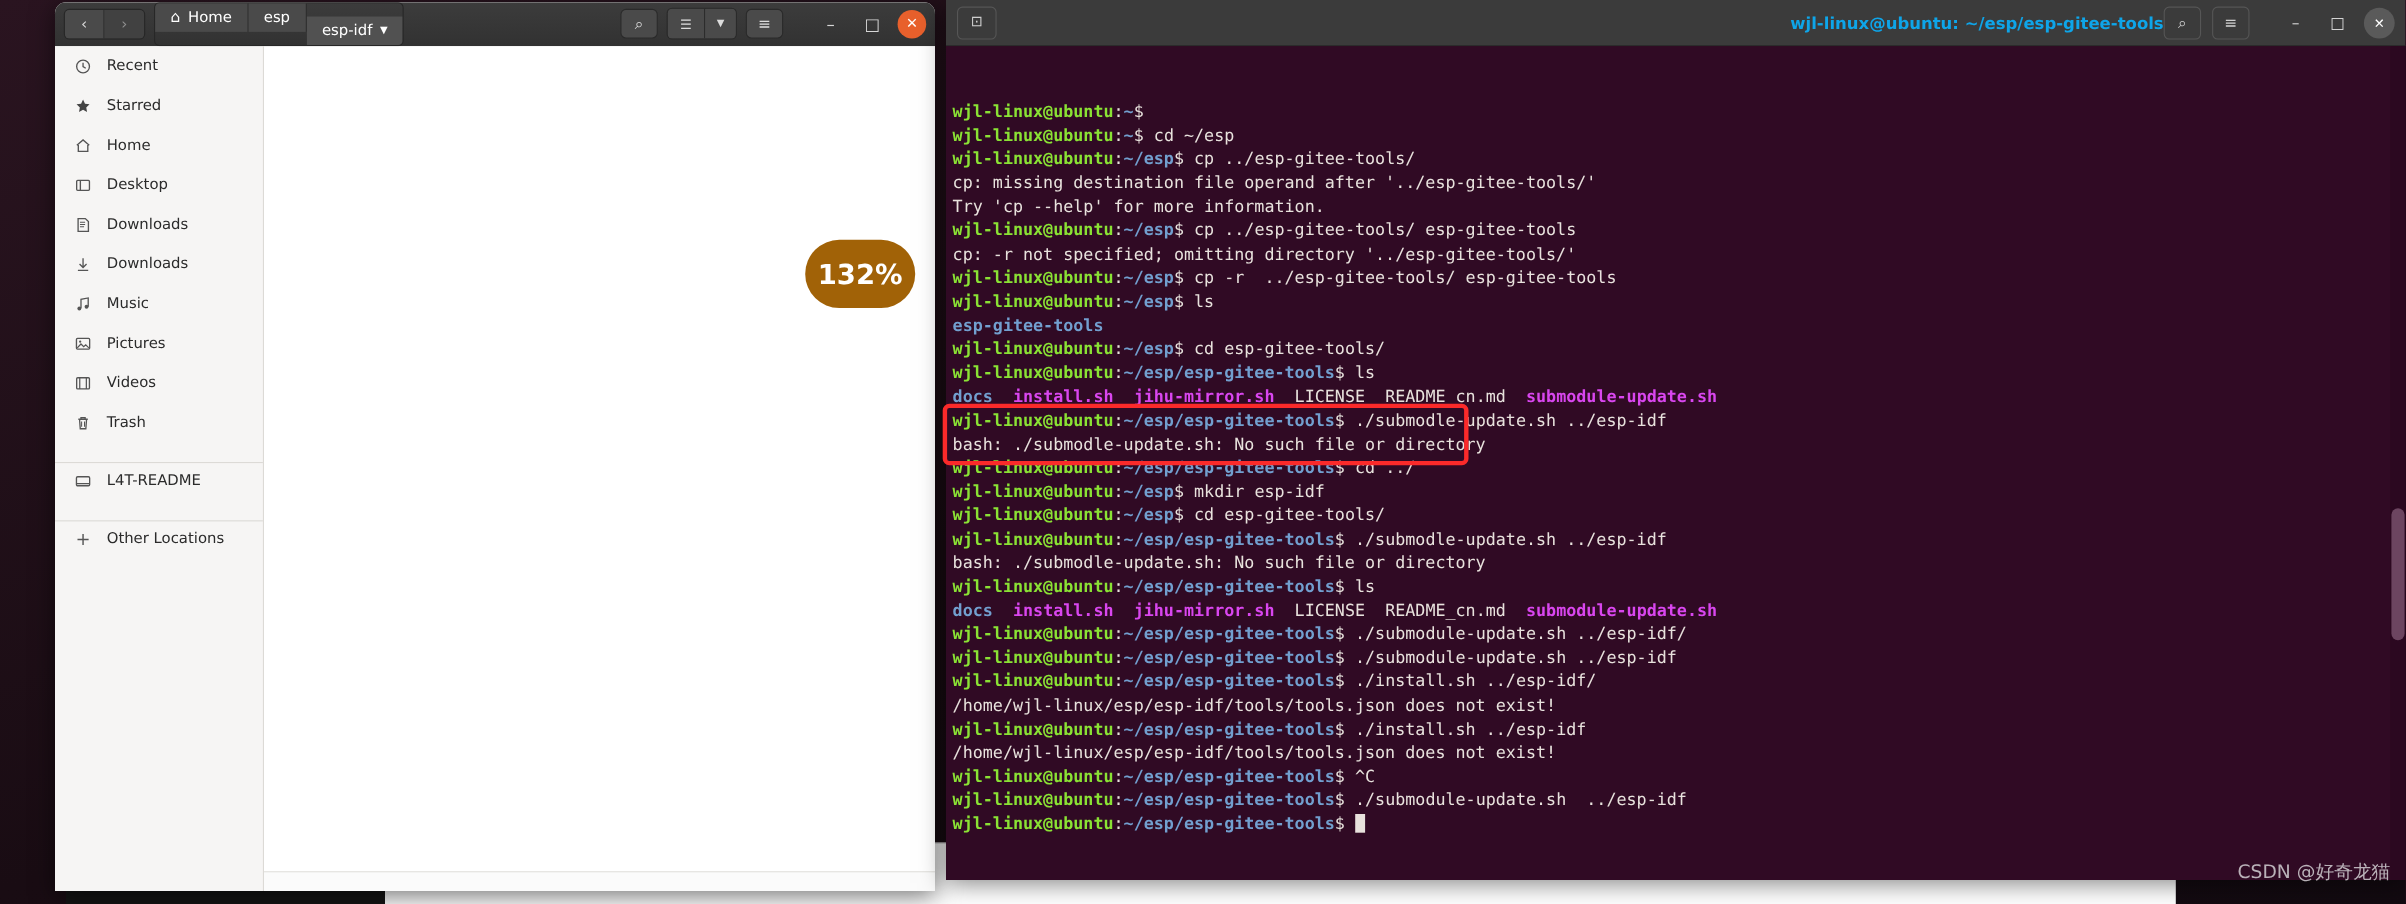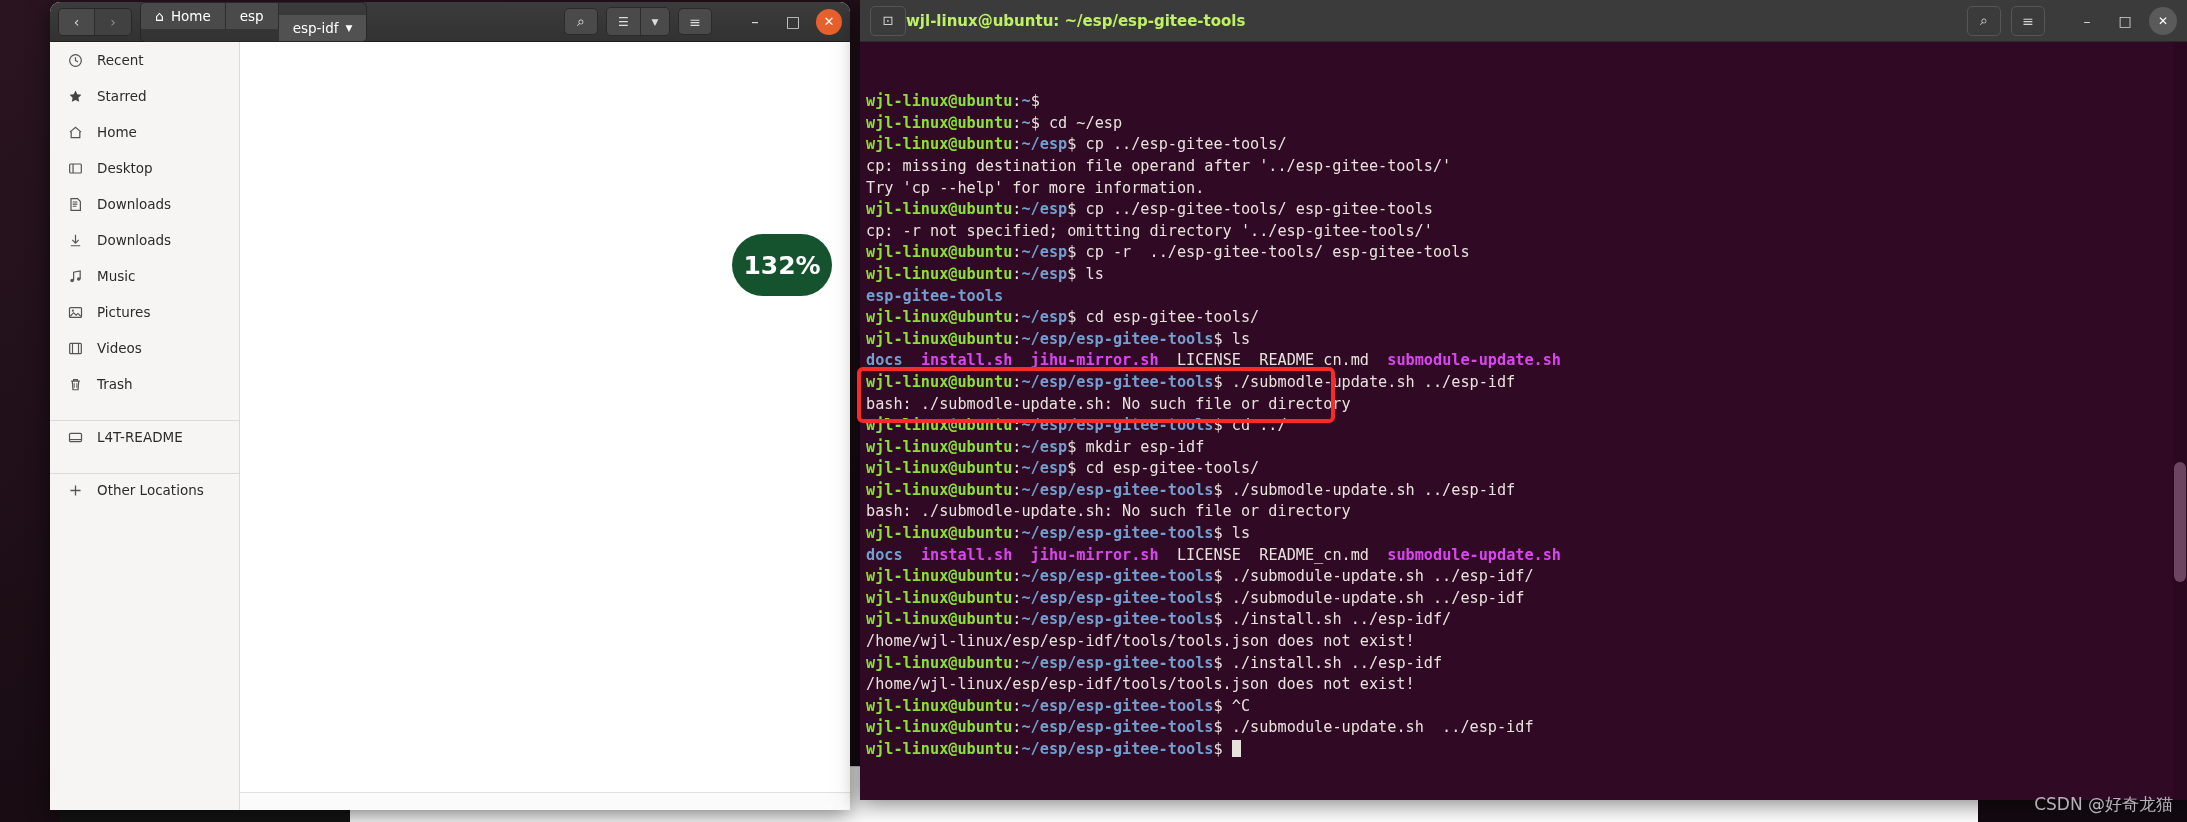--- a/index.html
+++ b/index.html
@@ -166,23 +166,23 @@
     width: 38px; height: 14px;
     border: 4px solid #cfcfcf;
     border-bottom: none;
     border-radius: 7px 7px 0 0;
   }
   #empty-label {
     font-size: 21px; font-weight: bold; color: #b9b9b9;
   }
   #zoom-badge {
     position: absolute;
-    right: 18px; top: 192px;
+    right: 18px; top: 176px;
     width: 100px; height: 62px;
-    background: #14532d;
+    background: #a16207;
     border-radius: 31px;
     color: #ffffff;
     font-size: 25px; font-weight: bold;
     display: flex; align-items: center; justify-content: center;
   }
   #fm-bottom-strip {
     position: absolute;
     left: 0; right: 0; bottom: 0;
     height: 18px;
     border-top: 1px solid #e2e0dd;
@@ -208,22 +208,22 @@
   #term-newtab {
     width: 36px; height: 30px;
     border: 1px solid #565656;
     border-radius: 5px;
     color: #cfcfcf;
     display: flex; align-items: center; justify-content: center;
     font-size: 13px;
   }
   #term-title {
     flex: 1;
-    text-align: left;
-    color: #bef264;
+    text-align: right;
+    color: #0ea5e9;
     font-size: 15px;
     font-weight: bold;
   }
   #term-hdr-right { display: flex; align-items: center; gap: 10px; }
   .term-hbtn {
     width: 34px; height: 30px;
     border: 1px solid #565656;
     border-radius: 5px;
     color: #cfcfcf;
     display: flex; align-items: center; justify-content: center;
@@ -319,21 +319,21 @@
 
   #bg-dark-panel {
     position: absolute;
     left: 60px; top: 788px;
     width: 290px; height: 34px;
     background: #141414;
   }
 
   #watermark {
     position: absolute;
-    right: 14px; bottom: 6px;
+    right: 14px; bottom: 18px;
     color: #c9c4c9;
     font-size: 17px;
     opacity: 0.9;
   }
 </style>
 </head>
 <body>
 
 <div id="desktop-backdrop"></div>
 

